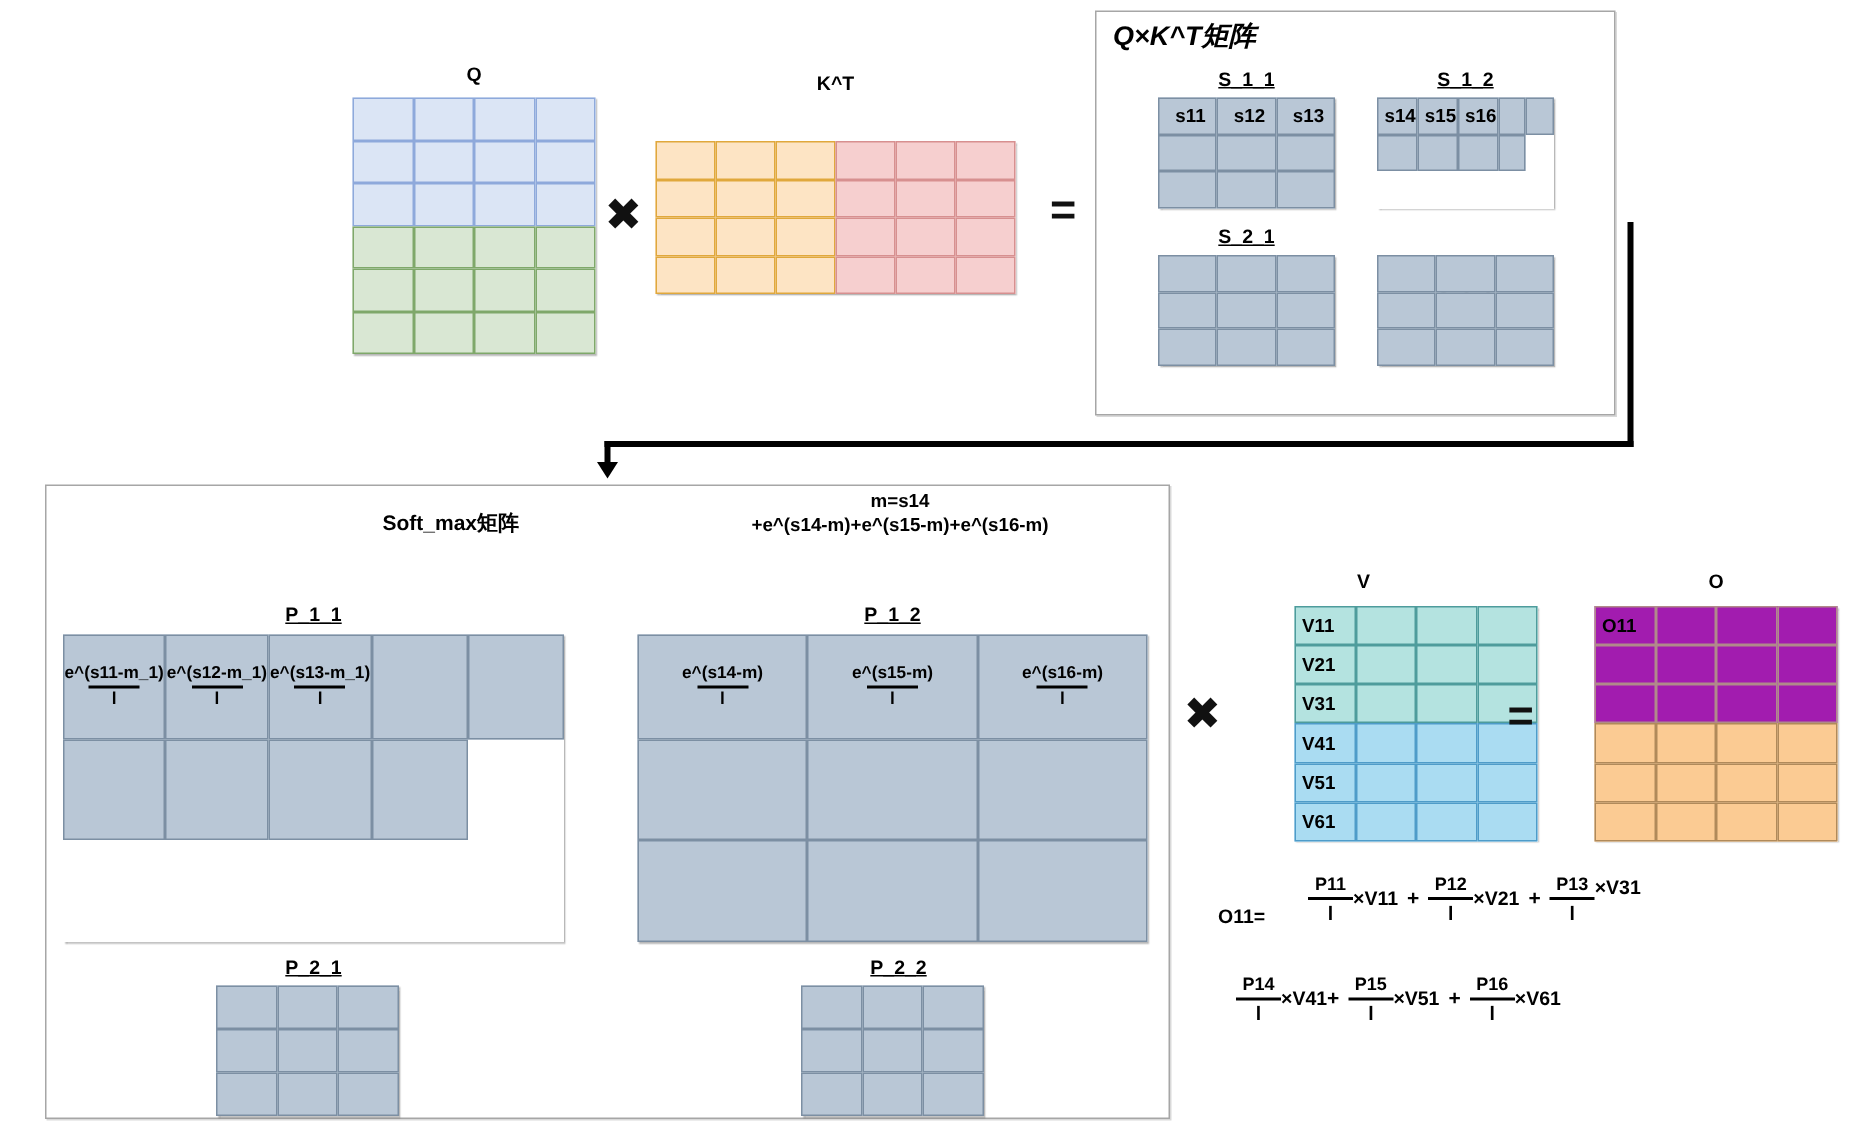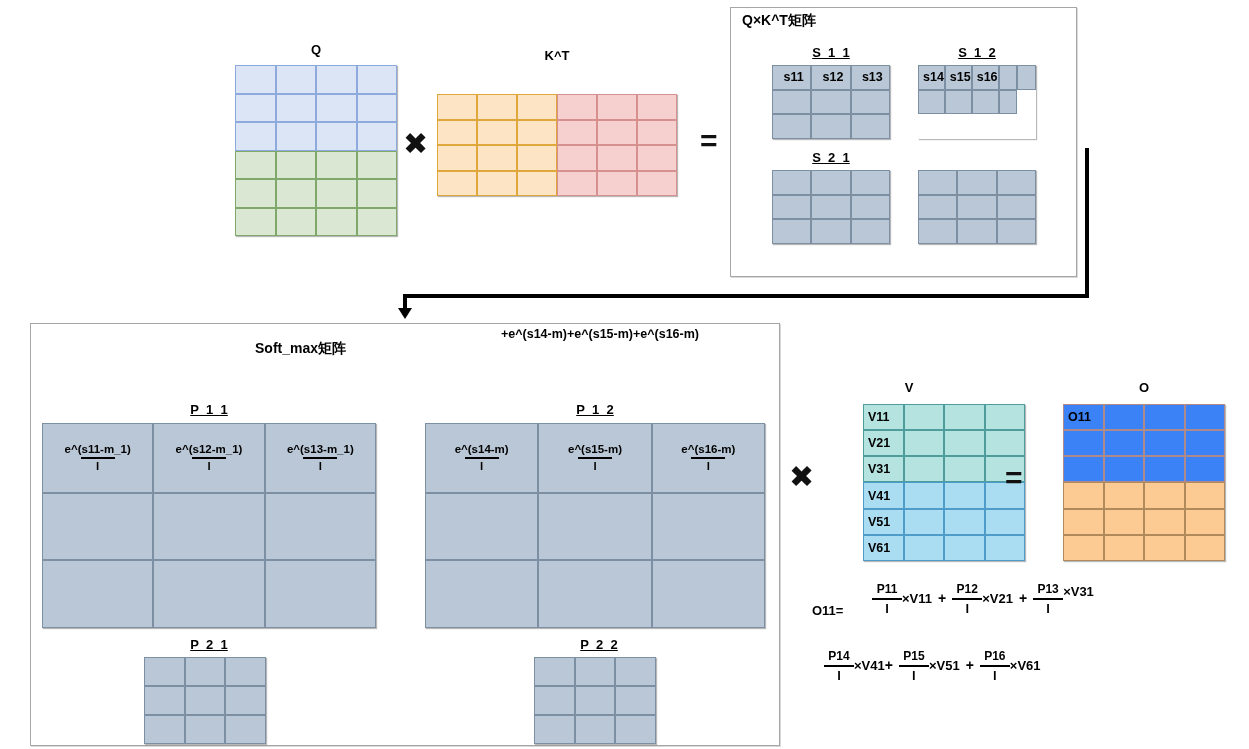--- a/index.html
+++ b/index.html
@@ -18,21 +18,21 @@
   .cell{box-sizing:border-box;display:flex;align-items:center;justify-content:center;}
 
   
   .c-blue  {background:#dbe5f5;border:.5px solid #8ea9db;}
   .c-green {background:#d9e7d3;border:.5px solid #7fa86a;}
   .c-orange{background:#fde4c4;border:.5px solid #e0a83c;}
   .c-pink  {background:#f6cfcf;border:.5px solid #d79090;}
   .c-grey  {background:#b9c7d6;border:.5px solid #7c8fa3;}
   .c-teal  {background:#b4e3e0;border:.5px solid #4e9c9c;}
   .c-cyan  {background:#aadcf2;border:.5px solid #4e9cc9;}
-  .c-rose  {background:#3b82f6;border:.5px solid #b08a8a;}
+  .c-rose  {background:#a21caf;border:.5px solid #b08a8a;}
   .c-peach {background:#fbcb93;border:.5px solid #b08a5a;}
 
   .gridwrap{position:absolute;box-shadow:1px 1px 1px rgba(0,0,0,.28);}
 
   .sym{position:absolute;font-weight:bold;color:#111;line-height:1;}
   .sym-x{font-size:30px;}
   .sym-eq{font-size:30px;}
   .cellhead{font-size:12.5px;font-weight:bold;padding-left:4px;}
 
   
@@ -118,21 +118,21 @@
       <div class="cell c-orange"></div>
       <div class="cell c-pink"></div>
       <div class="cell c-pink"></div>
       <div class="cell c-pink"></div>
   </div>
 </div>
 
 <div class="sym sym-eq" style="left:700px;top:126px;">=</div>
 
 <div class="box" style="left:730px;top:7px;width:345px;height:268px;"></div>
-<div class="abs" style="left:742px;top:12px;font-size:14px;font-weight:bold;">Q×K^T矩阵</div>
+<div class="abs" style="left:742px;top:12px;font-size:18px;font-weight:bold;font-style:italic;">Q×K^T矩阵</div>
 
 <div class="abs lbl-u" style="left:772px;top:45px;width:118px;">S_1_1</div>
 <div class="gridwrap" style="left:772px;top:65px;width:118px;height:74px;">
   <div class="grid" style="left:0;top:0;width:118px;height:74px;grid-template-columns:repeat(3,1fr);grid-template-rows:repeat(3,1fr);">
     <div class="cell c-grey">
         <span class="cellhead">s11</span>
       </div>
     <div class="cell c-grey">
         <span class="cellhead">s12</span>
       </div>
@@ -202,26 +202,27 @@
 <div class="arrow-seg" style="left:1085px;top:148px;width:4px;height:150px;"></div>
 <div class="arrow-seg" style="left:403px;top:294px;width:686px;height:4px;"></div>
 <div class="arrow-seg" style="left:403px;top:294px;width:4px;height:16px;"></div>
 <div class="arrow-head" style="left:398px;top:308px;"></div>
 
 <div class="box" style="left:30px;top:323px;width:748px;height:421px;"></div>
 
 <div class="abs" style="left:255px;top:340px;font-size:14px;font-weight:bold;">Soft_max矩阵</div>
 
 <div class="formula" style="left:440px;top:327px;width:320px;">
+  <div>m=s14</div>
   <div>+e^(s14-m)+e^(s15-m)+e^(s16-m)</div>
 </div>
 
 <div class="abs lbl-u" style="left:42px;top:402px;width:334px;">P_1_1</div>
 <div class="gridwrap" style="left:42px;top:423px;width:334px;height:205px;">
-  <div class="grid" style="left:0;top:0;width:334px;height:192px;grid-template-columns:repeat(3,1fr);grid-template-rows:70px 67px 68px;border-radius:12px;">
+  <div class="grid" style="left:0;top:0;width:334px;height:192px;grid-template-columns:repeat(5,1fr);grid-template-rows:70px 67px 68px;border-radius:12px;">
     <div class="cell c-grey">
       <span class="frac">
         <span class="num">e^(s11-m_1)</span>
         <span class="bar"></span>
         <span class="den">l</span>
       </span>
     </div>
     <div class="cell c-grey">
       <span class="frac">
         <span class="num">e^(s12-m_1)</span>

